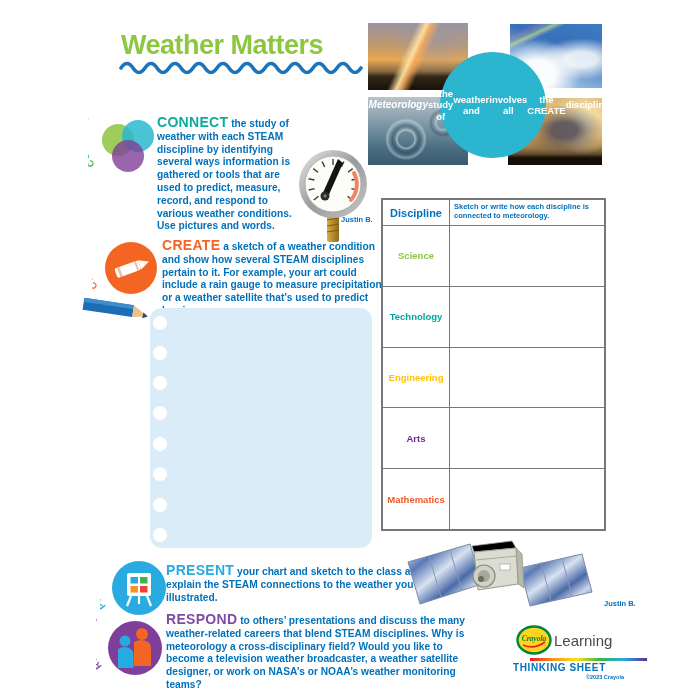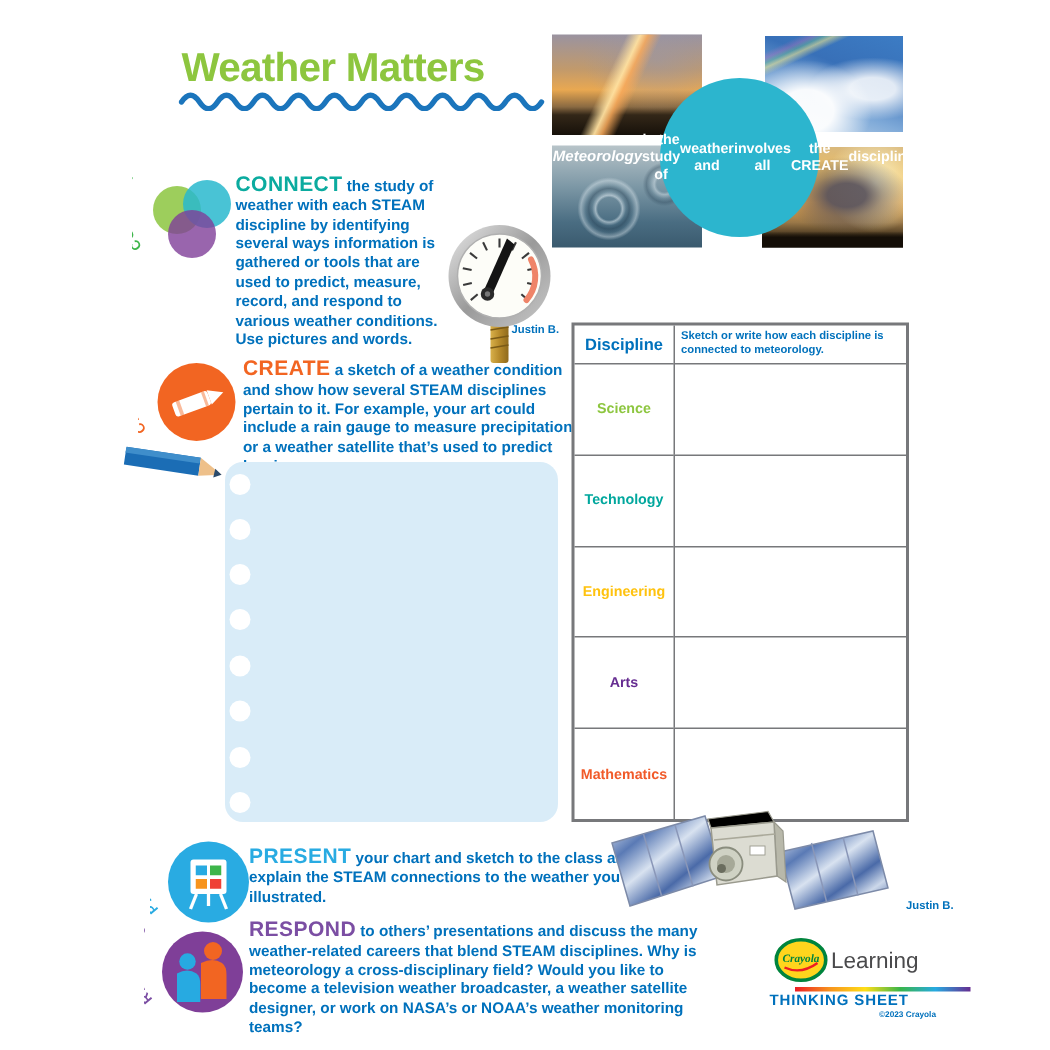--- a/index.html
+++ b/index.html
@@ -59,21 +59,21 @@
   #txt-respond .h{color:#7b4ea3;}
 
   
   .gauge{left:293px;top:146px;}
   .credit{position:absolute;font-size:7.5px;font-weight:bold;color:#0071bc;margin-left:48px;}
   #credit-gauge{left:293px;top:215px;}
   #credit-sat{left:556px;top:599px;}
 
   
   .wtable{left:381px;top:198px;width:221px;height:329px;border:2px solid #77787b;
-    display:grid;grid-template-columns:66px 1fr;grid-template-rows:25px repeat(5,1fr);background:#fff;margin-top:17px;}
+    display:grid;grid-template-columns:66px 1fr;grid-template-rows:25px repeat(5,1fr);background:#fff;}
   .wtable>div{border-top:1.5px solid #77787b;display:flex;align-items:center;justify-content:center;}
   .wtable>div:nth-child(-n+2){border-top:none;}
   .wtable .c2{border-left:1.5px solid #77787b;}
   .th1{font-size:11px;font-weight:bold;color:#0071bc;}
   .th2{font-size:7.5px;font-weight:bold;color:#0071bc;line-height:9px;justify-content:flex-start!important;
     align-items:flex-start!important;padding:2px 4px;text-align:left;}
   .rl{font-size:9.5px;font-weight:bold;text-align:center;}
 
   
   .notebook{left:150px;top:308px;width:222px;height:240px;border-radius:12px;background:#d9ecf8;}

